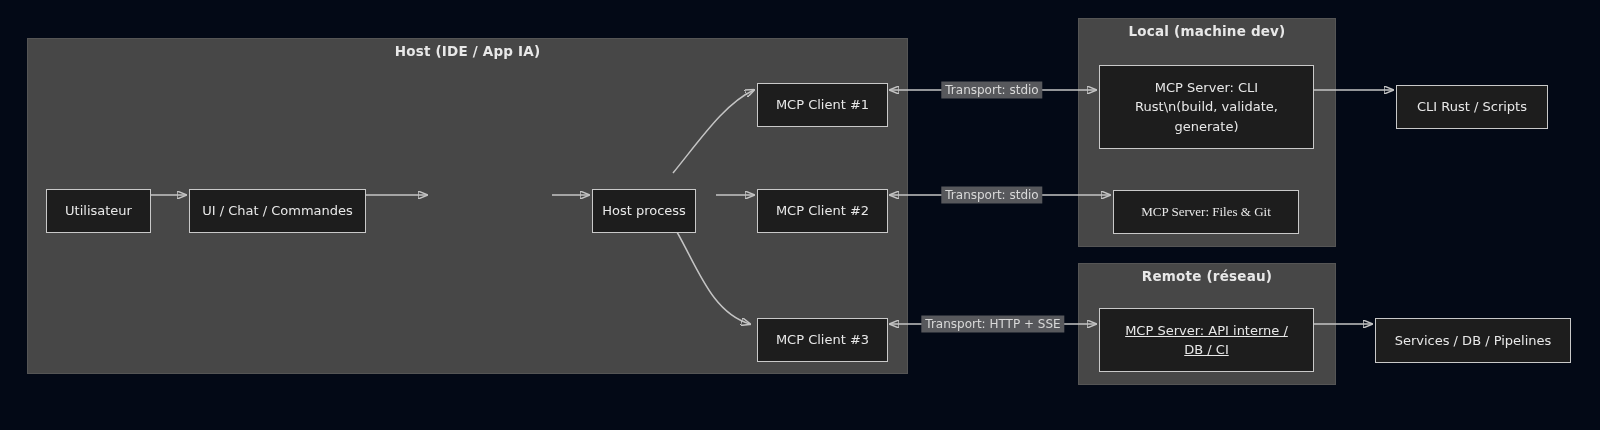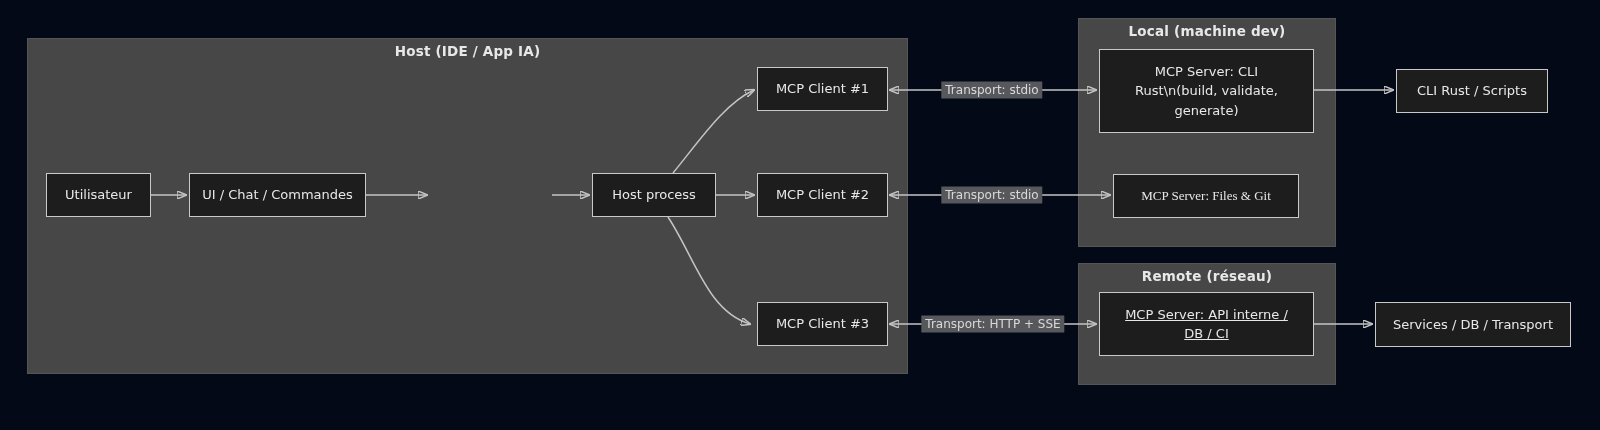--- a/index.html
+++ b/index.html
@@ -34,20 +34,21 @@
     box-sizing: border-box;
     color: #e8e8e8;
     display: flex;
     align-items: center;
     justify-content: center;
     text-align: center;
     font-size: 13px;
     line-height: 1.5;
     z-index: 2;
     white-space: nowrap;
+    margin-top: 16px;
   }
   .node .multiline { white-space: normal; width: 100%; }
   .edges {
     position: absolute;
     left: 0; top: 0;
     z-index: 1;
   }
   .edges path { stroke: #c4c4c4; stroke-width: 1.5; fill: none; }
   .edge-label {
     position: absolute;
@@ -94,21 +95,21 @@
     <path d="M890,324 L1096,324" marker-start="url(#arw)" marker-end="url(#arw)"></path>
     <path d="M1314,90 L1393,90" marker-end="url(#arw)"></path>
     <path d="M1314,324 L1372,324" marker-end="url(#arw)"></path>
   </svg>
 
   <div class="node" style="left:46px; top:173px; width:105px; height:44px;">Utilisateur</div>
 
   <div class="node" style="left:189px; top:173px; width:177px; height:44px;">UI / Chat / Commandes</div>
 
 
-  <div class="node" style="left:592px; top:173px; width:124px; height:44px;">Host process</div>
+  <div class="node" style="left:592px; top:173px; width:104px; height:44px;">Host process</div>
 
   <div class="node" style="left:757px; top:67px; width:131px; height:44px;">MCP Client #1</div>
 
   <div class="node" style="left:757px; top:173px; width:131px; height:44px;">MCP Client #2</div>
 
   <div class="node" style="left:757px; top:302px; width:131px; height:44px;">MCP Client #3</div>
 
   <div class="node" style="left:1099px; top:49px; width:215px; height:84px;">
     <div class="multiline">
       <div>MCP Server: CLI</div>
@@ -121,21 +122,21 @@
 
   <div class="node" style="left:1099px; top:292px; width:215px; height:64px;text-decoration:underline;">
     <div class="multiline">
       <div>MCP Server: API interne /</div>
       <div>DB / CI</div>
     </div>
   </div>
 
   <div class="node" style="left:1396px; top:69px; width:152px; height:44px;">CLI Rust / Scripts</div>
 
-  <div class="node" style="left:1375px; top:302px; width:196px; height:45px;">Services / DB / Transport</div>
+  <div class="node" style="left:1375px; top:302px; width:196px; height:45px;">Services / DB / Pipelines</div>
 
   <div class="edge-label" style="left:992px; top:90px;">Transport: stdio</div>
 
   <div class="edge-label" style="left:992px; top:195px;">Transport: stdio</div>
 
   <div class="edge-label" style="left:993px; top:324px;">Transport: HTTP + SSE</div>
 
 </div>
 
 </body></html>

